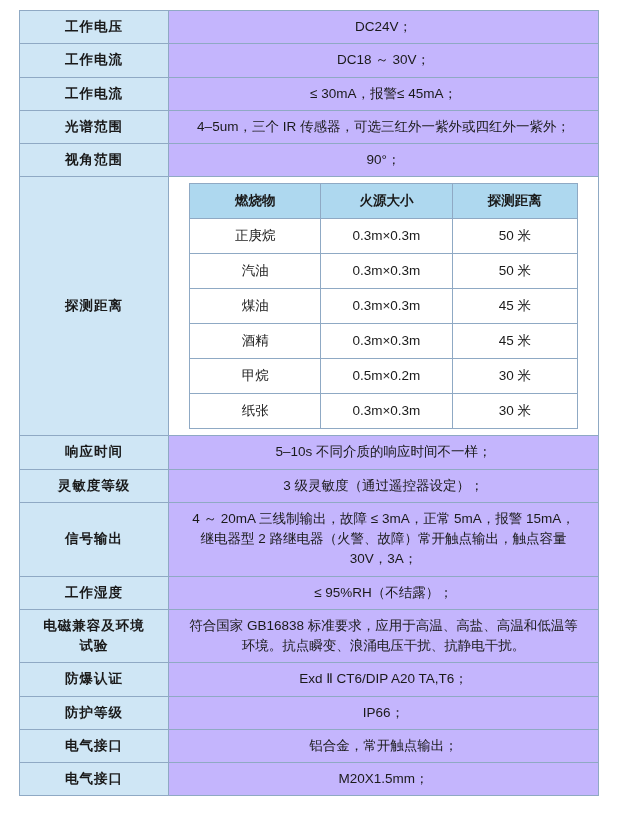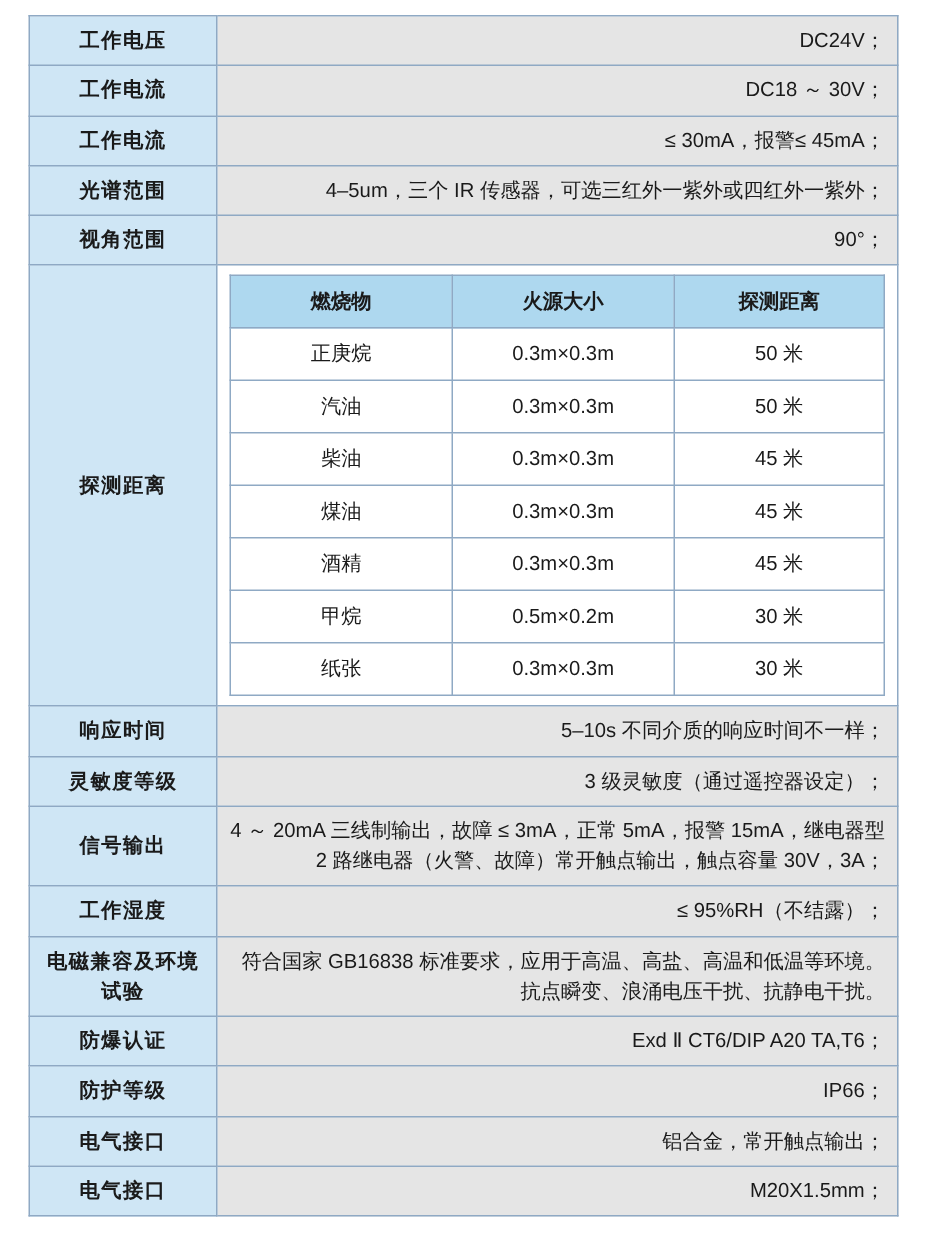--- a/index.html
+++ b/index.html
@@ -14,36 +14,36 @@
     color: #1a1a1a;
   }
   #spec-table {
     width: 580px;
     margin: 10px auto 0 auto;
     border-collapse: collapse;
     table-layout: fixed;
   }
   #spec-table td {
     border: 1px solid #8fa9c4;
-    padding: 6px 8px;
+    padding: 6px 20px;
     font-size: 13.5px;
     line-height: 1.5;
     vertical-align: middle;
   }
   td.label {
     width: 108px;
     background: #cfe6f5;
     text-align: center;
     font-weight: bold;
     color: #1a1a1a;
     letter-spacing: 1px;
   }
   td.value {
-    background: #e5e5e5;
-    text-align: right;
+    background: #c4b5fd;
+    text-align: center;
   }
   
   td.nested-cell {
     padding: 0;
     background: #ffffff;
   }
   table.inner {
     width: 100%;
     border-collapse: collapse;
     table-layout: fixed;
@@ -110,25 +110,20 @@
               <td>正庚烷</td>
               <td>0.3m×0.3m</td>
               <td>50 米</td>
             </tr>
             <tr>
               <td>汽油</td>
               <td>0.3m×0.3m</td>
               <td>50 米</td>
             </tr>
             <tr>
-              <td>柴油</td>
-              <td>0.3m×0.3m</td>
-              <td>45 米</td>
-            </tr>
-            <tr>
               <td>煤油</td>
               <td>0.3m×0.3m</td>
               <td>45 米</td>
             </tr>
             <tr>
               <td>酒精</td>
               <td>0.3m×0.3m</td>
               <td>45 米</td>
             </tr>
             <tr>

